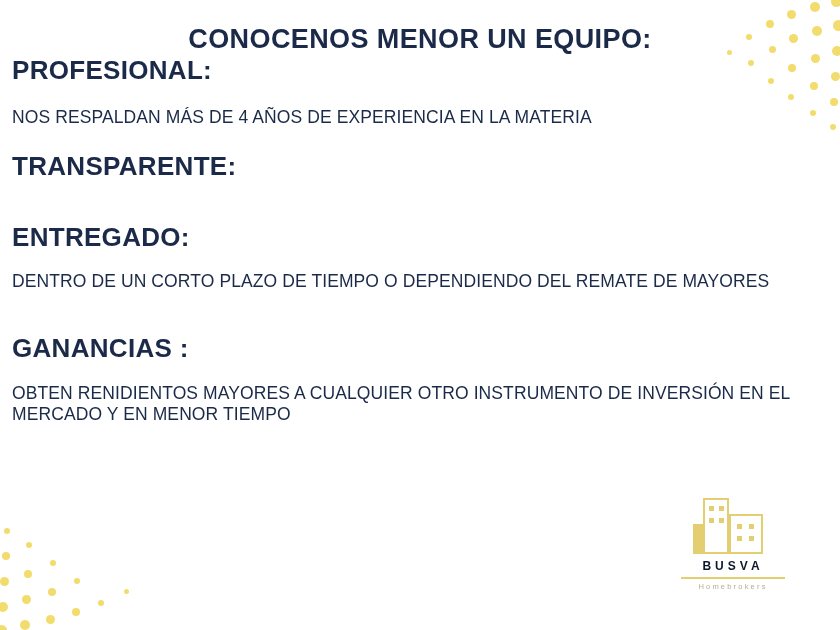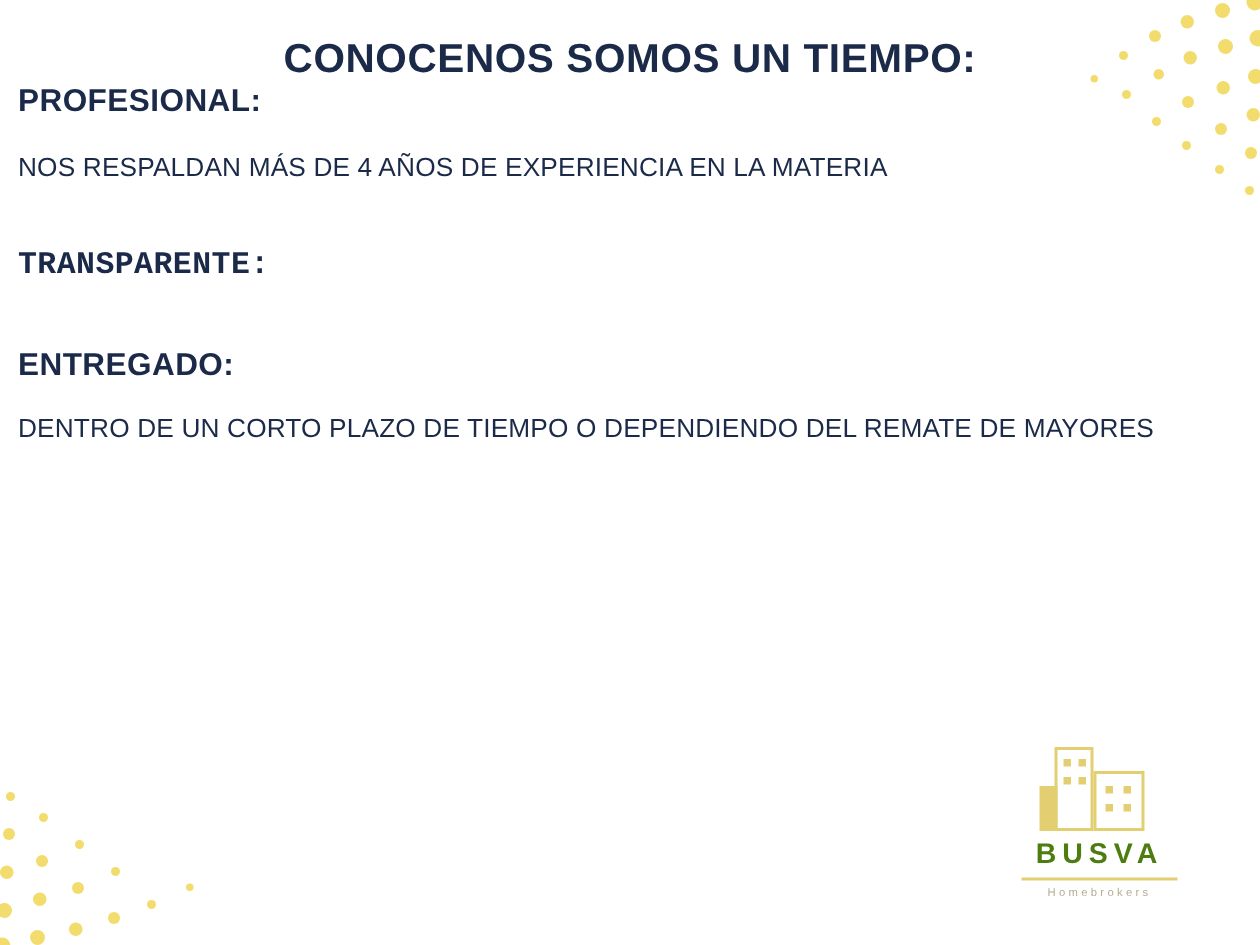--- a/index.html
+++ b/index.html
@@ -56,38 +56,38 @@
     top: 56px;
     left: 12px;
     width: 800px;
   }
   .section {
     margin-bottom: 4px;
   }
   .section-heading {
     color: #1b2a49;
     font-weight: bold;
-    font-size: 21px;
+    font-size: 26px;
     letter-spacing: 0.3px;
     margin: 0 0 12px 0;
     line-height: 1.1;
   }
   .section-body {
     color: #1b2a49;
     font-size: 17.5px;
     font-weight: 400;
     line-height: 1.22;
     margin: 0;
     letter-spacing: 0.1px;
   }
 
   
   .sec-profesional { margin-top: 0px; }
   .sec-profesional .section-heading { margin-bottom: 22px; }
-  .sec-transparente { margin-top: 44px; font-family: Liberation Mono, monospace; }
+  .sec-transparente { margin-top: 24px; }
   .sec-transparente .section-heading { margin-bottom: 22px; }
   .sec-entregado { margin-top: 42px; }
   .sec-entregado .section-heading { margin-bottom: 20px; }
   .sec-ganancias { margin-top: 42px; }
   .sec-ganancias .section-heading { margin-bottom: 20px; }
 
   
   .logo {
     position: absolute;
     right: 42px;
@@ -110,22 +110,22 @@
   .logo-mark .b1 { left: 16px; top: 0px; width: 26px; height: 56px; }
   .logo-mark .b2 { left: 42px; top: 16px; width: 34px; height: 40px; }
   .logo-mark .b3 { left: 6px; top: 26px; width: 12px; height: 30px; background: #e3cf72; border: none; }
   .logo-mark .win {
     position: absolute;
     background: #e3cf72;
     width: 5px;
     height: 5px;
   }
   .logo-name {
-    color: #4d7c0f;
-    font-size: 19px;
+    color: #0f172a;
+    font-size: 12px;
     letter-spacing: 4px;
     font-weight: bold;
     line-height: 1.1;
   }
   .logo-sub {
     color: #b5ae8f;
     font-size: 7.5px;
     letter-spacing: 2.2px;
     margin-top: 3px;
   }
@@ -186,38 +186,42 @@
     <span style="left:10px;  bottom:54px; width:9px;  height:9px;"></span>
     <span style="left:34px;  bottom:62px; width:8px;  height:8px;"></span>
     <span style="left:60px;  bottom:74px; width:6px;  height:6px;"></span>
 
     <span style="left:12px;  bottom:80px; width:8px;  height:8px;"></span>
     <span style="left:36px;  bottom:92px; width:6px;  height:6px;"></span>
 
     <span style="left:14px;  bottom:106px;width:6px;  height:6px;"></span>
   </div>
 
-  <h1 class="title">CONOCENOS SOMOS UN TIEMPO:</h1>
+  <h1 class="title">CONOCENOS MENOR UN EQUIPO:</h1>
 
   <div class="content">
 
     <div class="section sec-profesional">
       <div class="section-heading">PROFESIONAL:</div>
       <p class="section-body">NOS RESPALDAN MÁS DE 4 AÑOS DE EXPERIENCIA EN LA MATERIA</p>
     </div>
 
     <div class="section sec-transparente">
       <div class="section-heading">TRANSPARENTE:</div>
     </div>
 
     <div class="section sec-entregado">
       <div class="section-heading">ENTREGADO:</div>
       <p class="section-body">DENTRO DE UN CORTO PLAZO DE TIEMPO O  DEPENDIENDO DEL REMATE DE MAYORES</p>
     </div>
 
+    <div class="section sec-ganancias">
+      <div class="section-heading">GANANCIAS :</div>
+      <p class="section-body">OBTEN RENIDIENTOS MAYORES A CUALQUIER OTRO INSTRUMENTO DE INVERSIÓN EN EL MERCADO Y EN MENOR TIEMPO</p>
+    </div>
 
   </div>
 
   <div class="logo">
     <div class="logo-mark">
       <div class="bld b1"></div>
       <div class="bld b2"></div>
       <div class="bld b3"></div>
       <div class="win" style="left:22px; top:8px;"></div>
       <div class="win" style="left:32px; top:8px;"></div>

